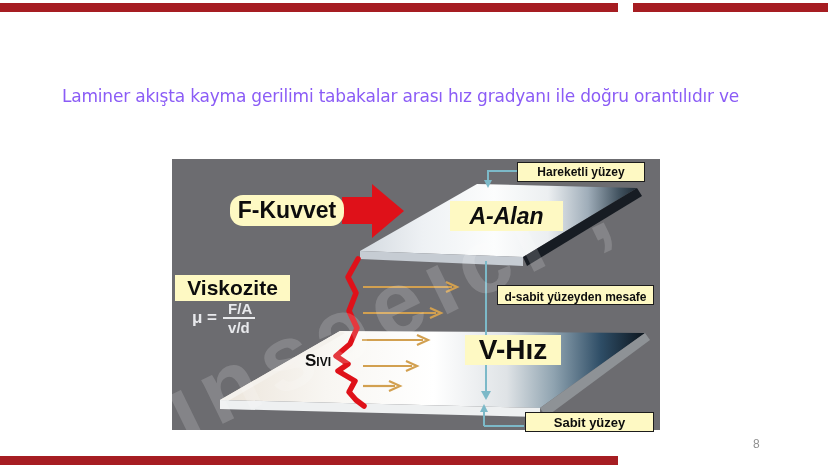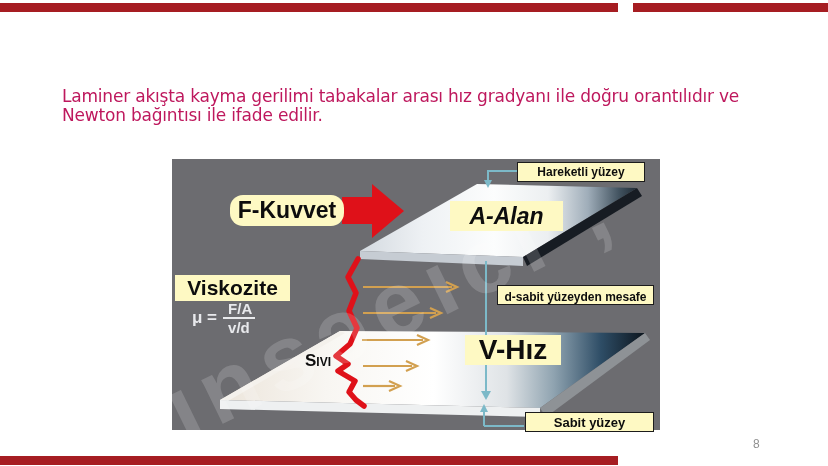--- a/index.html
+++ b/index.html
@@ -1,21 +1,21 @@
 <!DOCTYPE html>
 <html><head>
 <meta charset="utf-8">
 <style>
   html,body{margin:0;padding:0;background:#ffffff;}
   .slide{position:relative;width:828px;height:466px;background:#ffffff;overflow:hidden;
          font-family:"Liberation Sans",sans-serif;}
   .bar{position:absolute;height:9px;top:3px;}
   .bar-bottom{position:absolute;height:9px;top:456px;}
   .body-text{position:absolute;left:62px;top:87px;width:690px;font-size:17px;line-height:1.12;
-             color:#be185d;font-family:"DejaVu Sans",sans-serif;letter-spacing:-0.2px;}
+             color:#8b5cf6;font-family:"DejaVu Sans",sans-serif;letter-spacing:-0.2px;}
   .pagenum{position:absolute;left:753px;top:437px;font-size:12px;color:#909090;}
   svg{position:absolute;left:0;top:0;}
   .lbl{position:absolute;display:flex;align-items:center;justify-content:center;
        background:#fef9c3;color:#0d0d0d;font-weight:bold;text-align:center;}
   .lbl-plain{background:transparent;}
   .boxed{border:1.5px solid #1c1c1c;}
   .formula{position:absolute;left:192px;top:300px;display:flex;align-items:center;gap:6px;
            color:#e8e9ec;font-weight:bold;}
   .formula .mu{font-size:17px;}
   .frac{display:flex;flex-direction:column;align-items:flex-start;font-size:15px;line-height:1.15;}
@@ -27,21 +27,20 @@
 <body>
 
 <div class="slide">
 
   <div class="bar" style="left:0;width:618px;background:#a61d22;"></div>
   <div class="bar" style="left:633px;width:195px;background:#a61d22;"></div>
   <div class="bar-bottom" style="left:0;width:618px;background:#a61d22;"></div>
 
   <div class="body-text">
     <span>Laminer akışta kayma gerilimi tabakalar arası hız gradyanı ile doğru orantılıdır ve</span><br>
-    <span>Newton bağıntısı ile ifade edilir.</span>
   </div>
 
   <svg width="828" height="466" viewBox="0 0 828 466">
     <defs>
       <linearGradient id="gTop" gradientUnits="userSpaceOnUse" x1="360" y1="220" x2="645" y2="220">
         <stop offset="0" stop-color="#d4dae0"></stop>
         <stop offset="0.22" stop-color="#eef1f4"></stop>
         <stop offset="0.47" stop-color="#fcfdfd"></stop>
         <stop offset="0.66" stop-color="#eceff1"></stop>
         <stop offset="0.80" stop-color="#9fadb9"></stop>

